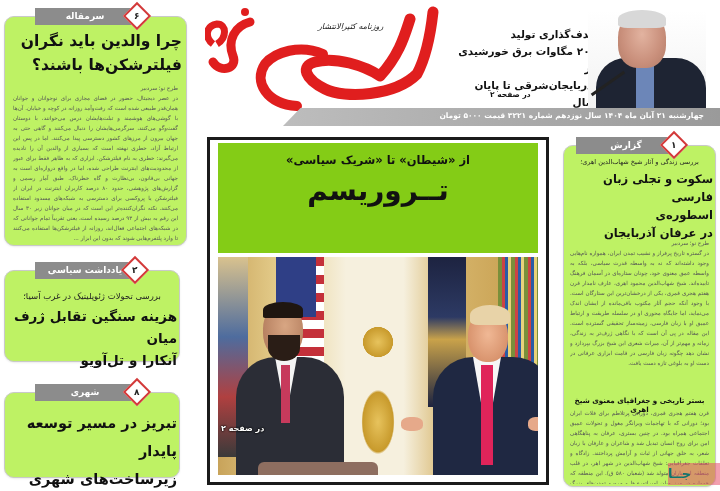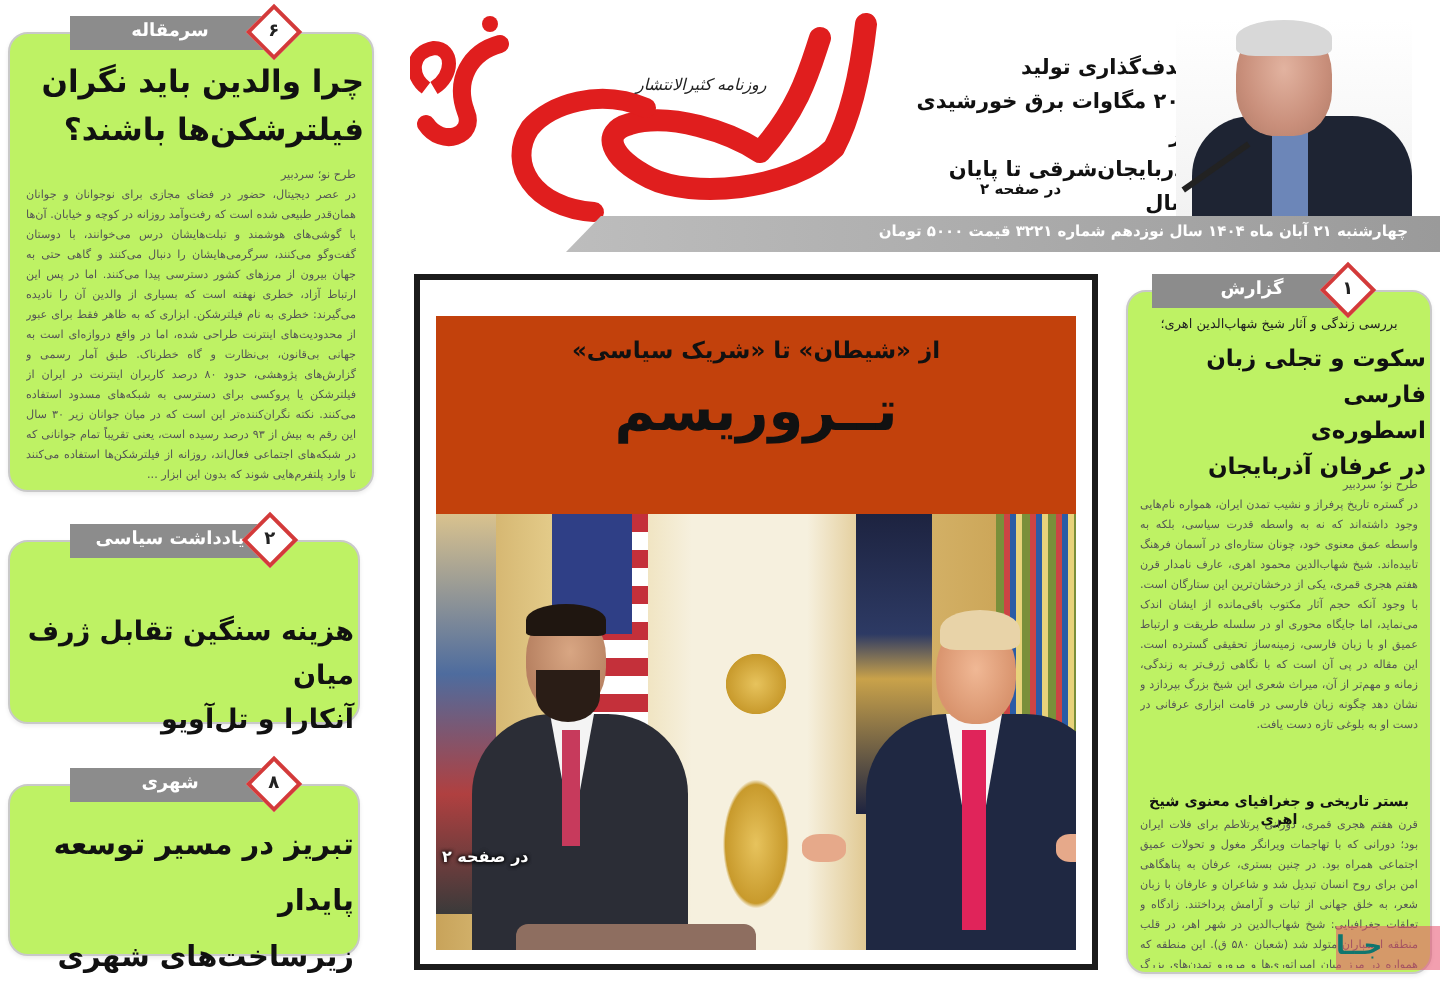--- a/index.html
+++ b/index.html
@@ -55,21 +55,21 @@
     text-align: justify;
   }
 
   
   .logo {
     position: absolute;
     left: 205px; top: 4px;
     width: 235px; height: 110px;
   }
   .logo-sub {
-    position: absolute; left: 318px; top: 38px;
+    position: absolute; left: 318px; top: 22px;
     font-size: 8px; color: #222; font-style: italic; text-align: center;
   }
   .hero-photo {
     position: absolute; left: 588px; top: 10px; width: 118px; height: 98px;
     background: linear-gradient(180deg,#fff 0%,#f2f2f2 100%);
     overflow: hidden;
   }
   .hero-head {
     position: absolute; left: 30px; top: 2px; width: 48px; height: 56px;
     background: radial-gradient(ellipse at 50% 40%, #e2b3a0 0%, #c98f7b 60%, #b07a66 100%);
@@ -108,22 +108,22 @@
     position: absolute; right: 16px; top: 3px;
     font-size: 7.5px; color: #fff; font-weight: bold; white-space: nowrap;
   }
 
   
   .main-frame {
     position: absolute; left: 207px; top: 137px; width: 342px; height: 348px;
     border: 3px solid #1b1b1b; background: #fff;
   }
   .main-green {
-    position: absolute; left: 8px; top: 18px; width: 320px; height: 110px;
-    background: #c2410c;
+    position: absolute; left: 8px; top: 3px; width: 320px; height: 110px;
+    background: #84cc16;
   }
   .main-kicker {
     position: absolute; left: 0; right: 0; top: 10px;
     font-size: 11.5px; font-weight: bold; text-align: center;
   }
   .main-title {
     position: absolute; left: 0; right: 0; top: 30px;
     font-size: 28px; font-weight: 900; text-align: center; line-height: 36px;
     letter-spacing: 1px;
   }
@@ -268,20 +268,21 @@
   <div class="body-text" style="position:absolute; left:8px; right:8px; top:76px; height:150px; overflow:hidden;">در عصر دیجیتال، حضور در فضای مجازی برای نوجوانان و جوانان همان‌قدر طبیعی شده است که رفت‌وآمد روزانه در کوچه و خیابان. آن‌ها با گوشی‌های هوشمند و تبلت‌هایشان درس می‌خوانند، با دوستان گفت‌وگو می‌کنند، سرگرمی‌هایشان را دنبال می‌کنند و گاهی حتی به جهان بیرون از مرزهای کشور دسترسی پیدا می‌کنند. اما در پس این ارتباط آزاد، خطری نهفته است که بسیاری از والدین آن را نادیده می‌گیرند: خطری به نام فیلترشکن. ابزاری که به ظاهر فقط برای عبور از محدودیت‌های اینترنت طراحی شده، اما در واقع دروازه‌ای است به جهانی بی‌قانون، بی‌نظارت و گاه خطرناک. طبق آمار رسمی و گزارش‌های پژوهشی، حدود ۸۰ درصد کاربران اینترنت در ایران از فیلترشکن یا پروکسی برای دسترسی به شبکه‌های مسدود استفاده می‌کنند. نکته نگران‌کننده‌تر این است که در میان جوانان زیر ۳۰ سال این رقم به بیش از ۹۳ درصد رسیده است، یعنی تقریباً تمام جوانانی که در شبکه‌های اجتماعی فعال‌اند، روزانه از فیلترشکن‌ها استفاده می‌کنند تا وارد پلتفرم‌هایی شوند که بدون این ابزار ...</div>
 </div>
 
 <div class="card" style="left:4px; top:270px; width:176px; height:92px;">
   <div class="tag" style="left:30px; width:100px;">
     <span>یادداشت سیاسی</span>
   </div>
   <div class="tag-num" style="left:120px;">
     <span>۲</span>
   </div>
+  <div class="kicker" style="position:absolute; left:0; right:0; top:20px; font-size:8.5px;">بررسی تحولات ژئوپلیتیک در غرب آسیا؛</div>
   <div class="headline" style="position:absolute; left:2px; right:2px; top:34px; font-size:13.5px; line-height:22px;">
     <div>هزینه سنگین تقابل ژرف میان</div>
     <div>آنکارا و تل‌آویو</div>
   </div>
 </div>
 
 <div class="card" style="left:4px; top:392px; width:176px; height:86px;">
   <div class="tag" style="left:30px; width:100px;">
     <span>شهری</span>
   </div>

